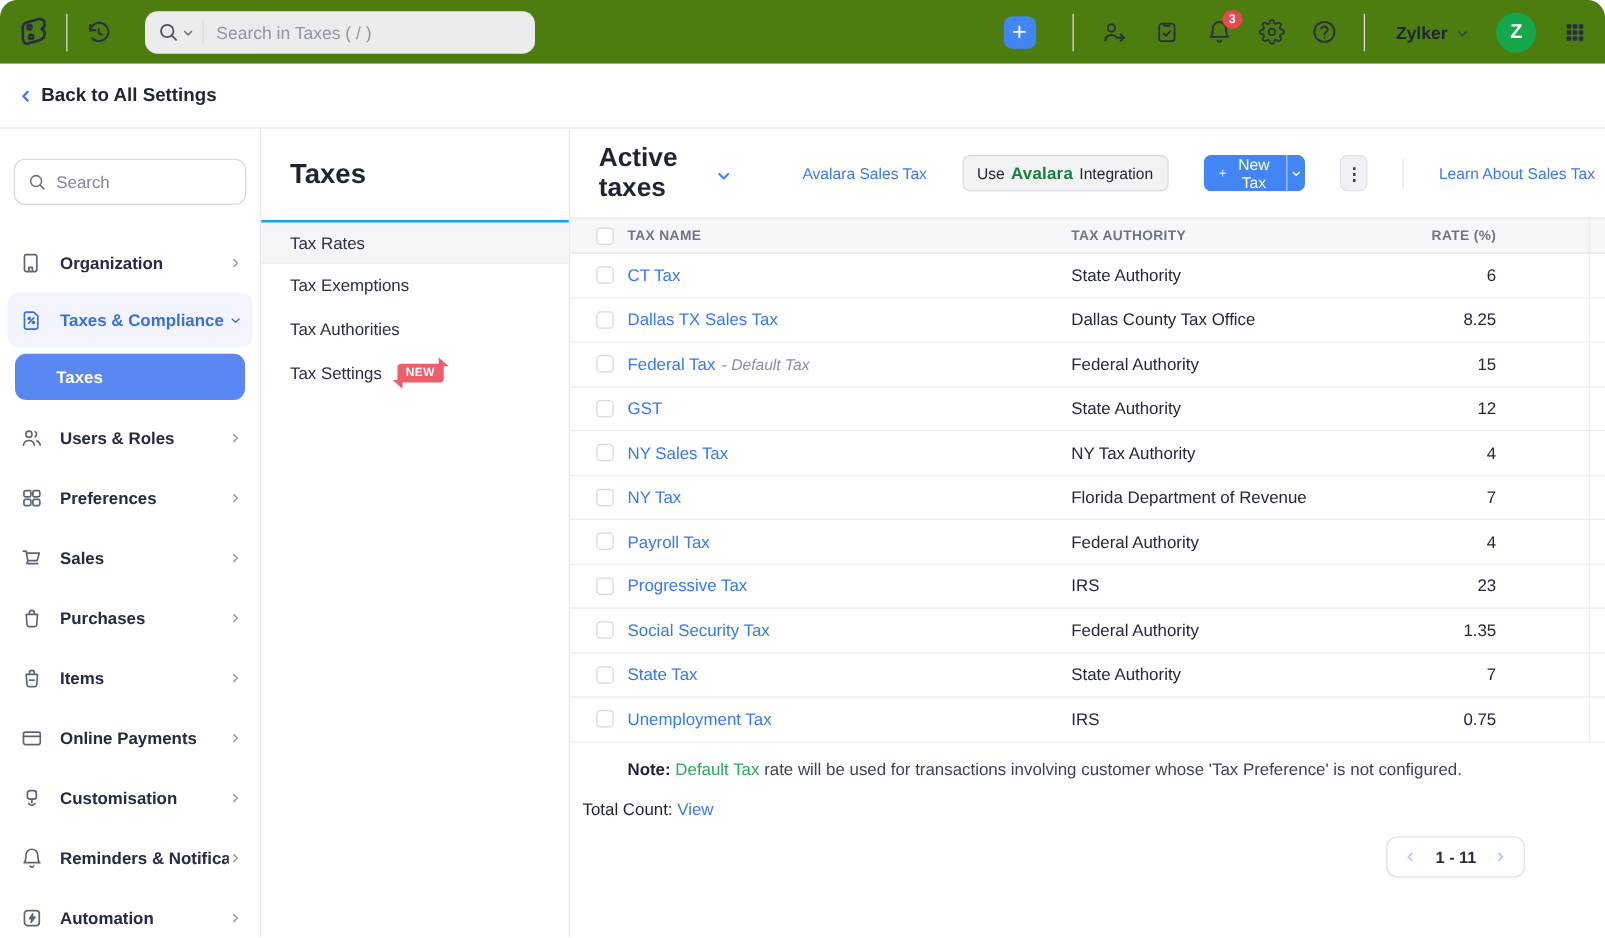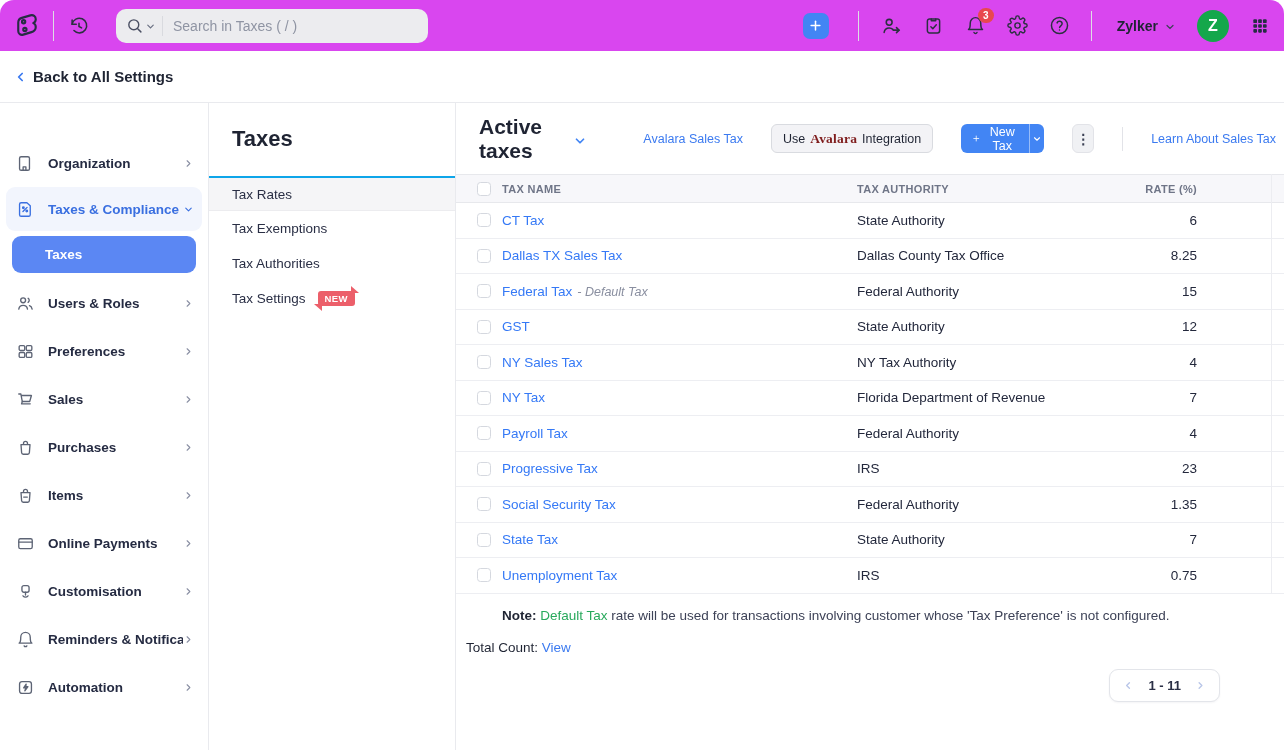--- a/index.html
+++ b/index.html
@@ -1,20 +1,20 @@
 <!DOCTYPE html>
 <html><head>
 <meta charset="utf-8">
 <style>
   * { margin:0; padding:0; box-sizing:border-box; }
   html,body { width:1284px; height:750px; font-family:"Liberation Sans", sans-serif; background:#fff; }
   .page { width:1284px; height:750px; border-radius:14px; overflow:hidden; background:#fff; position:relative; }
 
   
-  .topbar { height:51px; background:#d946ef; display:flex; align-items:center; padding:0 14px 0 10px; }
+  .topbar { height:51px; background:#4d7c0f; display:flex; align-items:center; padding:0 14px 0 10px; }
   .tb-left { display:flex; align-items:center; flex:1; }
   .logo { width:30px; height:30px; color:#272c44; display:flex; align-items:center; margin:0 11px 0 2px; }
   .tb-div { width:1px; height:30px; background:#dddee4; }
   .icon-btn { background:none; border:none; cursor:pointer; color:#2b3040; display:flex; align-items:center; justify-content:center; padding:0; }
   .tb-history { margin:0 10px 0 14px; }
   .tb-search { width:312px; height:34px; background:#ececef; border-radius:10px; display:flex; align-items:center; margin-left:16px; padding:0 10px; }
   .tb-search .mag { color:#4a4f63; }
   .tb-search .chev { color:#6b7183; margin:2px 6px 0 2px; }
   .tb-search .vsep { width:1px; height:20px; background:#d9dadf; margin-right:10px; }
   .tb-search input { border:none; outline:none; background:transparent; font-size:14px; color:#2a2f45; flex:1; font-family:"Liberation Sans",sans-serif; }
@@ -63,21 +63,21 @@
   .badge-new::after { content:""; position:absolute; left:-4px; bottom:-5px; border-right:8px solid #ec5f6a; border-bottom:7px solid transparent; }
 
   
   .main { flex:1; display:flex; flex-direction:column; min-width:0; }
   .main-head { height:71px; display:flex; align-items:center; padding:0 8px 0 23px; gap:28px; }
   .main-head h1 { font-size:21px; font-weight:700; color:#1f2433; display:flex; align-items:center; gap:8px; cursor:pointer; }
   .main-head h1 .chev { color:#4285f4; margin-top:4px; }
   .spacer { flex:1; }
   .blue-link { font-size:12.5px; color:#3b7af0; text-decoration:none; cursor:pointer; white-space:nowrap; }
   .avalara-btn { height:29px; background:#f3f3f6; border:1px solid #d9dbe0; border-radius:6px; display:flex; align-items:center; gap:5px; padding:0 11px; font-size:12.5px; color:#1f2433; cursor:pointer; font-family:"Liberation Sans",sans-serif; }
-  .avalara-btn .brand { color:#7f1d1d; font-weight:700; font-size:13.5px; letter-spacing:.2px;font-family:Liberation Serif, serif; }
+  .avalara-btn .brand { color:#15803d; font-weight:700; font-size:13.5px; letter-spacing:.2px; }
   .newtax { display:flex; height:29px; border-radius:6px; overflow:hidden; cursor:pointer; }
   .newtax .nt-main { background:#4285f4; color:#fff; font-size:12.5px; display:flex; align-items:center; gap:6px; padding:0 11px; border:none; cursor:pointer; font-family:"Liberation Sans",sans-serif; }
   .newtax .nt-arrow { background:#4285f4; border:none; border-left:1px solid rgba(255,255,255,.45); width:22px; color:#fff; display:flex; align-items:center; justify-content:center; cursor:pointer; }
   .more-btn { width:29px; height:29px; background:#f0f1f4; border:1px solid #e2e3e8; border-radius:6px; color:#3a4054; font-size:14px; font-weight:700; cursor:pointer; }
   .head-div { width:1px; height:24px; background:#e2e3e8; }
 
   
   .table { position:relative; }
   .vline { position:absolute; right:12px; top:0; bottom:0; width:1px; background:#ecedf1; }
   .thead, .trow { display:grid; grid-template-columns:25px 355px 245px 95px 1fr; align-items:center; padding-left:21px; }
@@ -219,20 +219,29 @@
       <svg width="14" height="14" viewBox="0 0 24 24" fill="none" stroke="currentColor" stroke-width="3" stroke-linecap="round" stroke-linejoin="round">
           <polyline points="14 6 8 12 14 18"></polyline>
         </svg>
     </span>
     <a>Back to All Settings</a>
   </div>
 
   <div class="content">
 
     <aside class="sidebar">
+      <div class="sb-search">
+        <span class="mag">
+          <svg width="15" height="15" viewBox="0 0 24 24" fill="none" stroke="currentColor" stroke-width="2" stroke-linecap="round">
+              <circle cx="11" cy="11" r="7"></circle>
+              <line x1="16.5" y1="16.5" x2="21" y2="21"></line>
+            </svg>
+        </span>
+        <input type="text" placeholder="Search" style="">
+      </div>
       <nav class="nav">
 
         <div class="nav-item">
           <span class="nicon">
               <svg width="19" height="19" viewBox="0 0 24 24" fill="none" stroke="currentColor" stroke-width="1.7" stroke-linejoin="round">
                 <rect x="4.5" y="3.5" width="12.5" height="17" rx="2"></rect>
                 <path d="M9 20.5v-4.2h3.5v4.2"></path>
               </svg>
             </span>
           <span class="nlabel">Organization</span>

